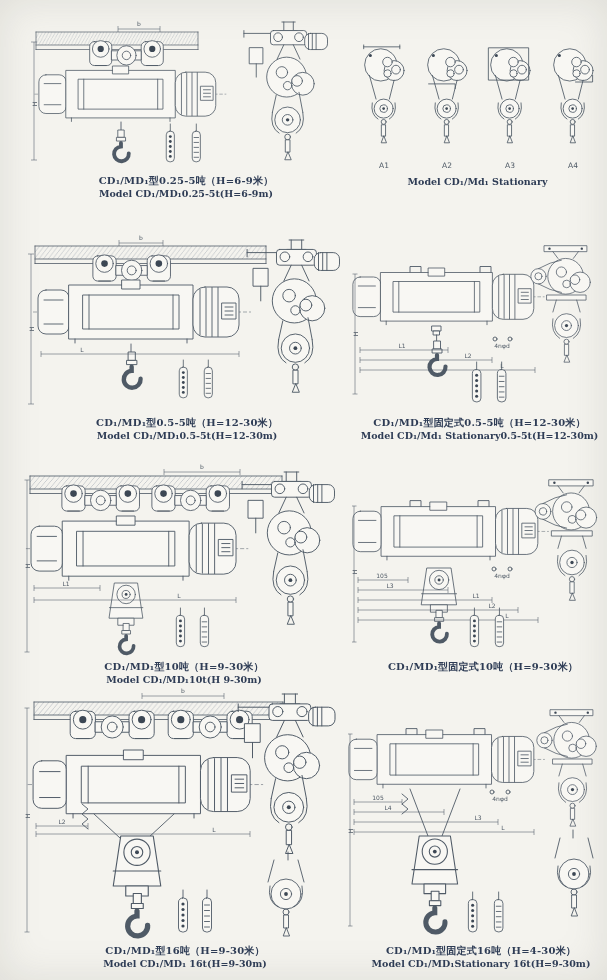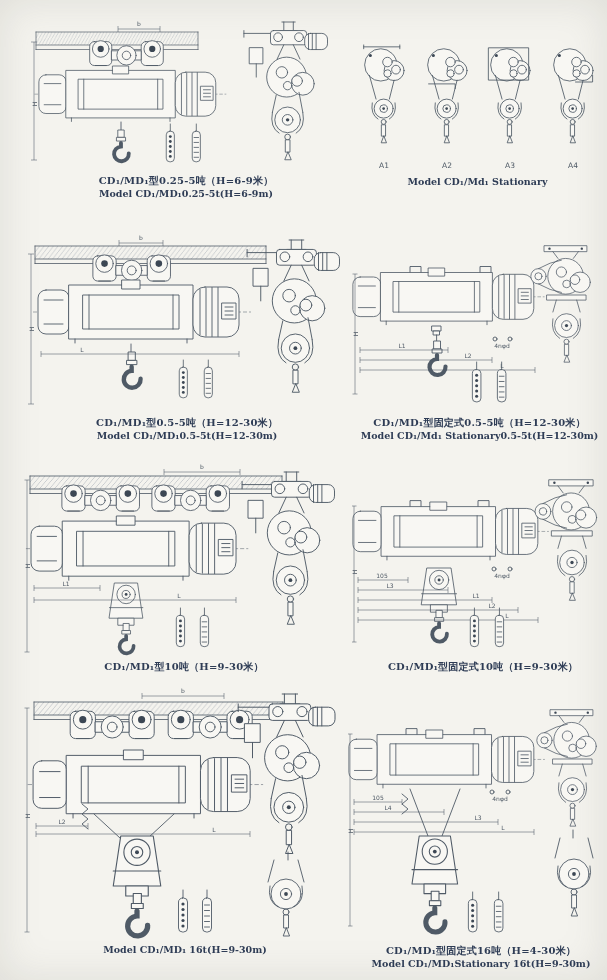--- a/index.html
+++ b/index.html
@@ -340,20 +340,21 @@
         </g>
     <g transform="translate(150,146) scale(0.92)">
           <use href="#pendA"></use>
         </g>
     <g transform="translate(174,146) scale(0.92)">
           <use href="#pendB"></use>
         </g>
   </svg>
   <figcaption>
     <div class="cz">CD₁/MD₁型10吨（H=9-30米）</div>
+    <div class="ce">Model CD₁/MD₁10t(H 9-30m)</div>
   </figcaption>
 </figure>
 
 <figure class="grp" style="left:340px;top:450px;width:262px">
   <svg class="draw" width="262" height="196" viewBox="0 0 262 196">
     <path class="ln" d="M58 44.6 v-6 h11 v6 M126 44.6 v-6 h11 v6"></path>
     <g transform="translate(0,40) scale(0.92)">
           <use href="#hoistF"></use>
         </g>
     <g transform="translate(65,106) scale(0.92)">
@@ -428,20 +429,21 @@
     <rect class="ln fw" x="260" y="229" width="4.5" height="13"></rect>
     <path class="ln" d="M262.2 242 l-3 8 h6 z"></path>
     <g transform="translate(152,204)">
           <use href="#pendA"></use>
         </g>
     <g transform="translate(176,204)">
           <use href="#pendB"></use>
         </g>
   </svg>
   <figcaption>
+    <div class="cz">CD₁/MD₁型16吨（H=9-30米）</div>
     <div class="ce">Model CD₁/MD₁ 16t(H=9-30m)</div>
   </figcaption>
 </figure>
 
 <figure class="grp" style="left:336px;top:674px;width:266px">
   <svg class="draw" width="266" height="256" viewBox="0 0 266 256">
     <path class="ln" d="M58 48.6 v-6 h11 v6 M126 48.6 v-6 h11 v6"></path>
     <g transform="translate(0,44) scale(0.92)">
           <use href="#hoistF"></use>
         </g>

